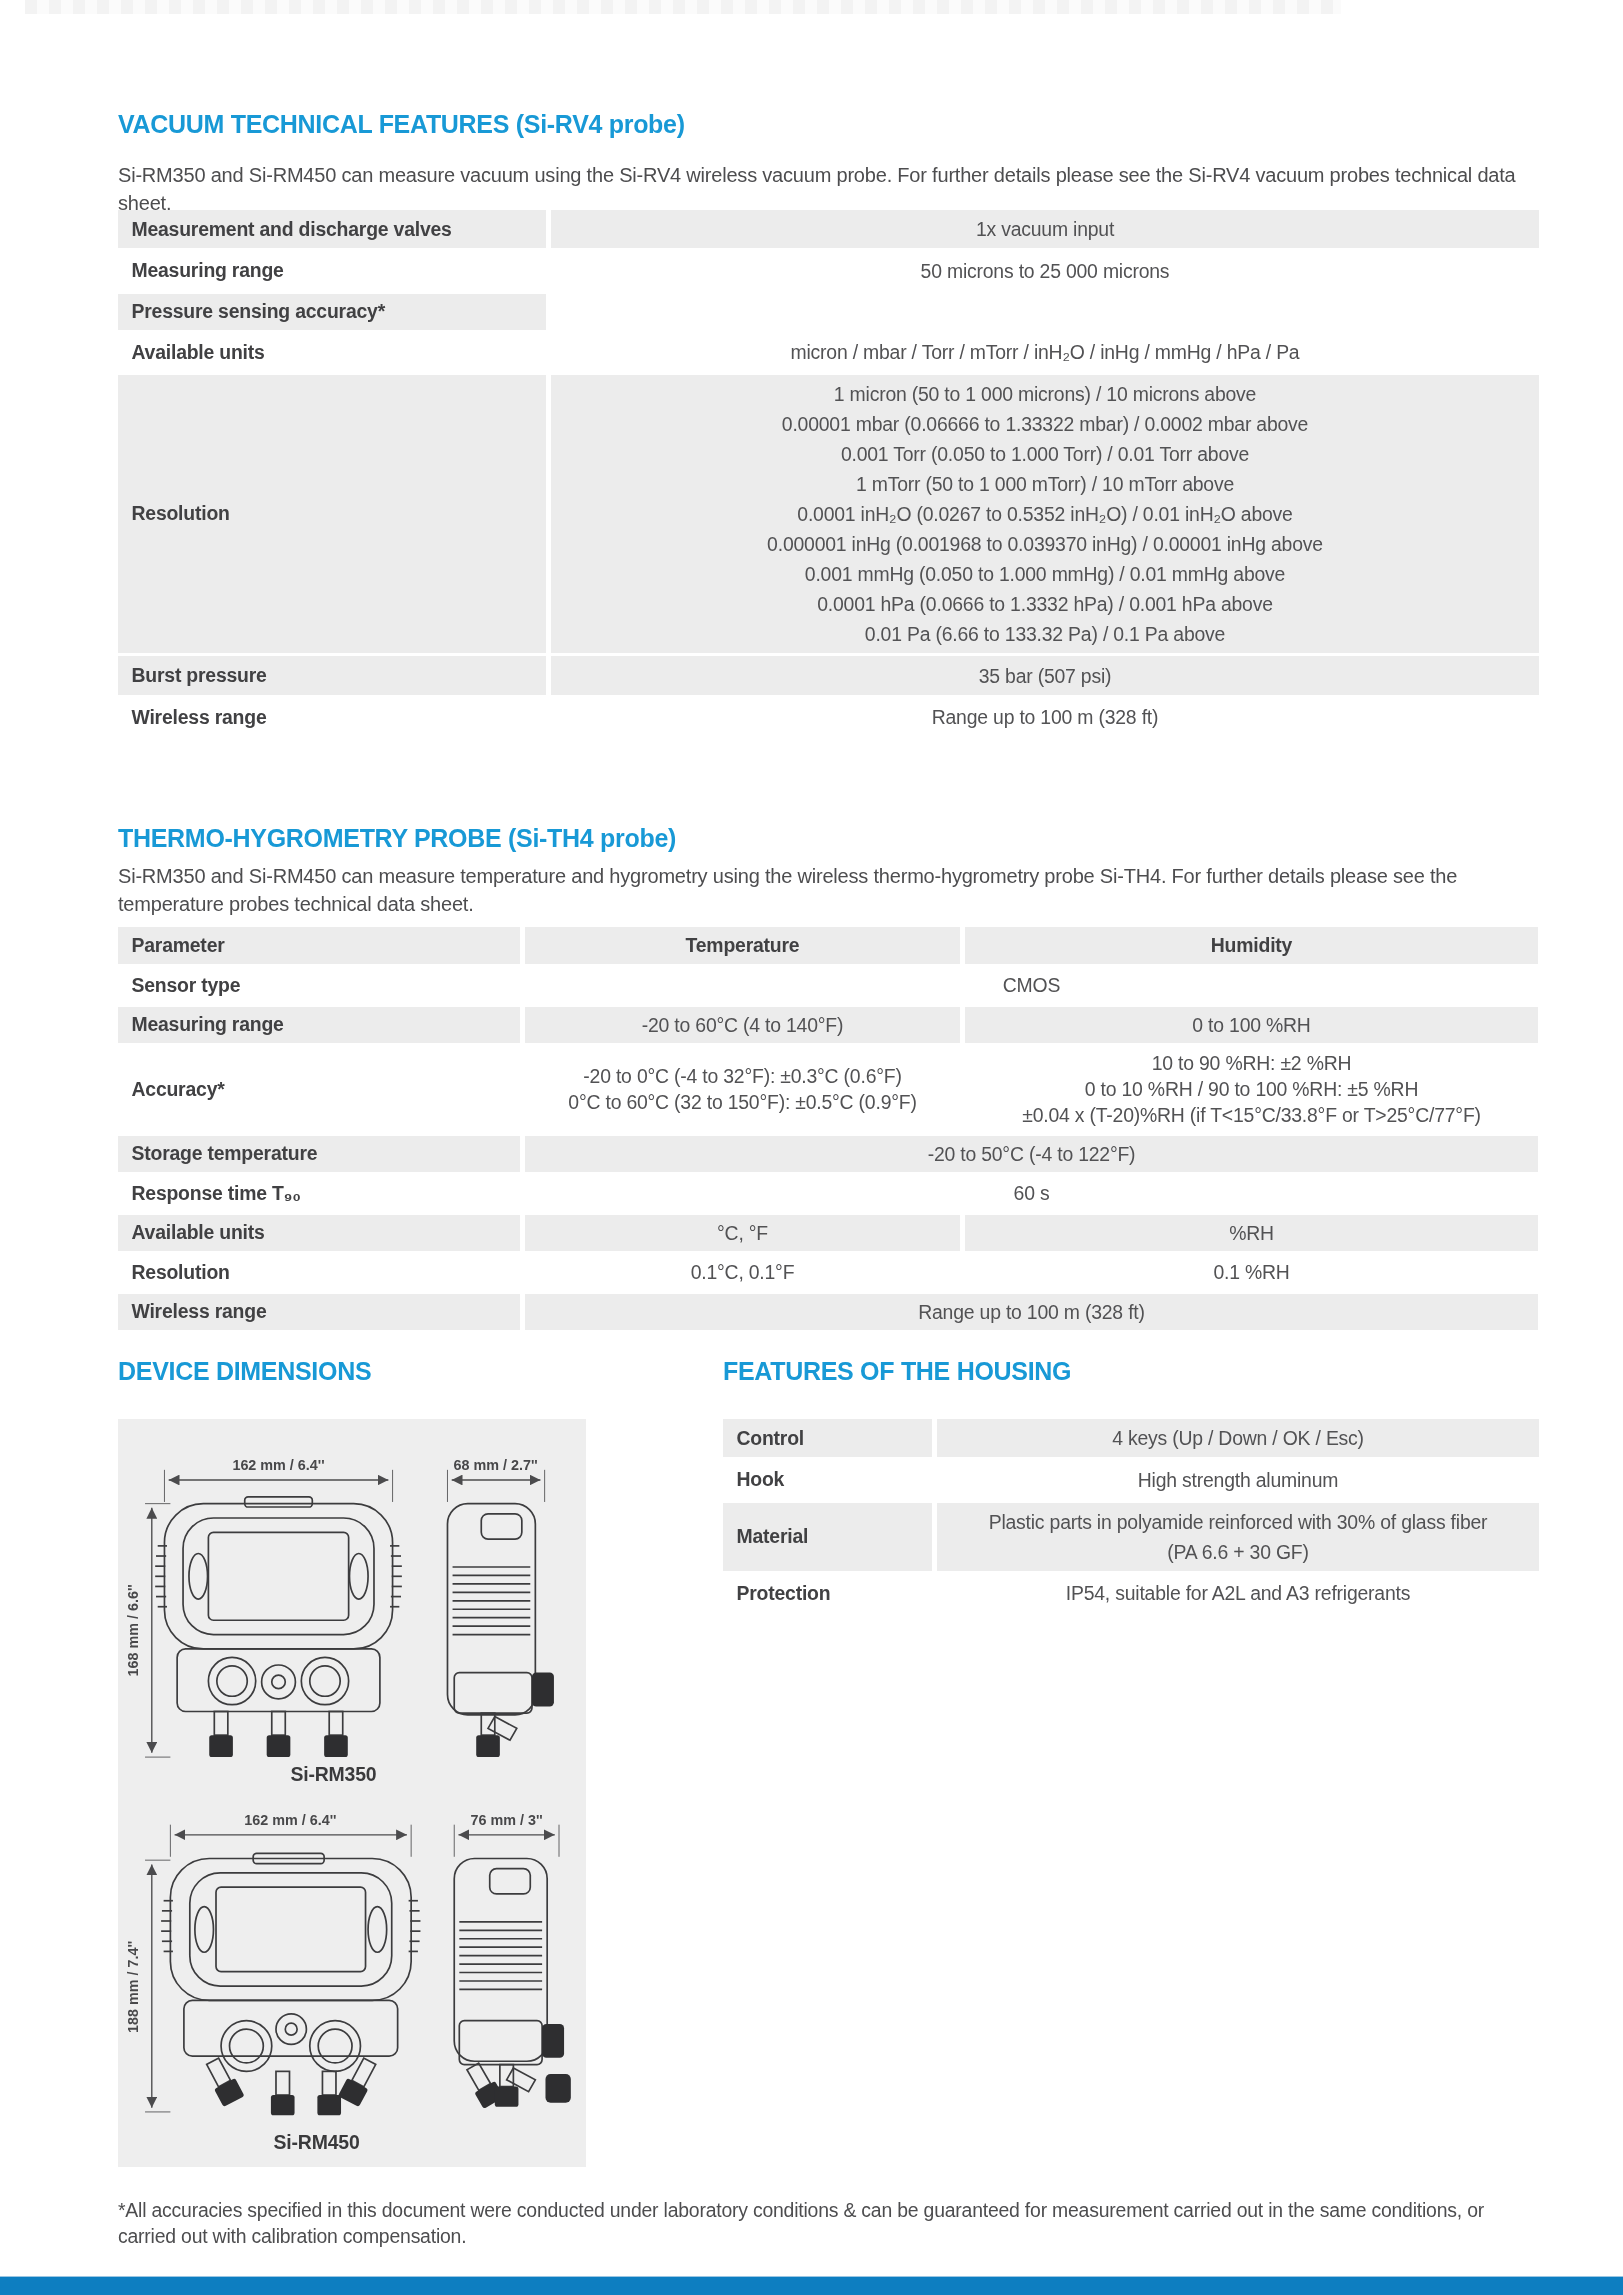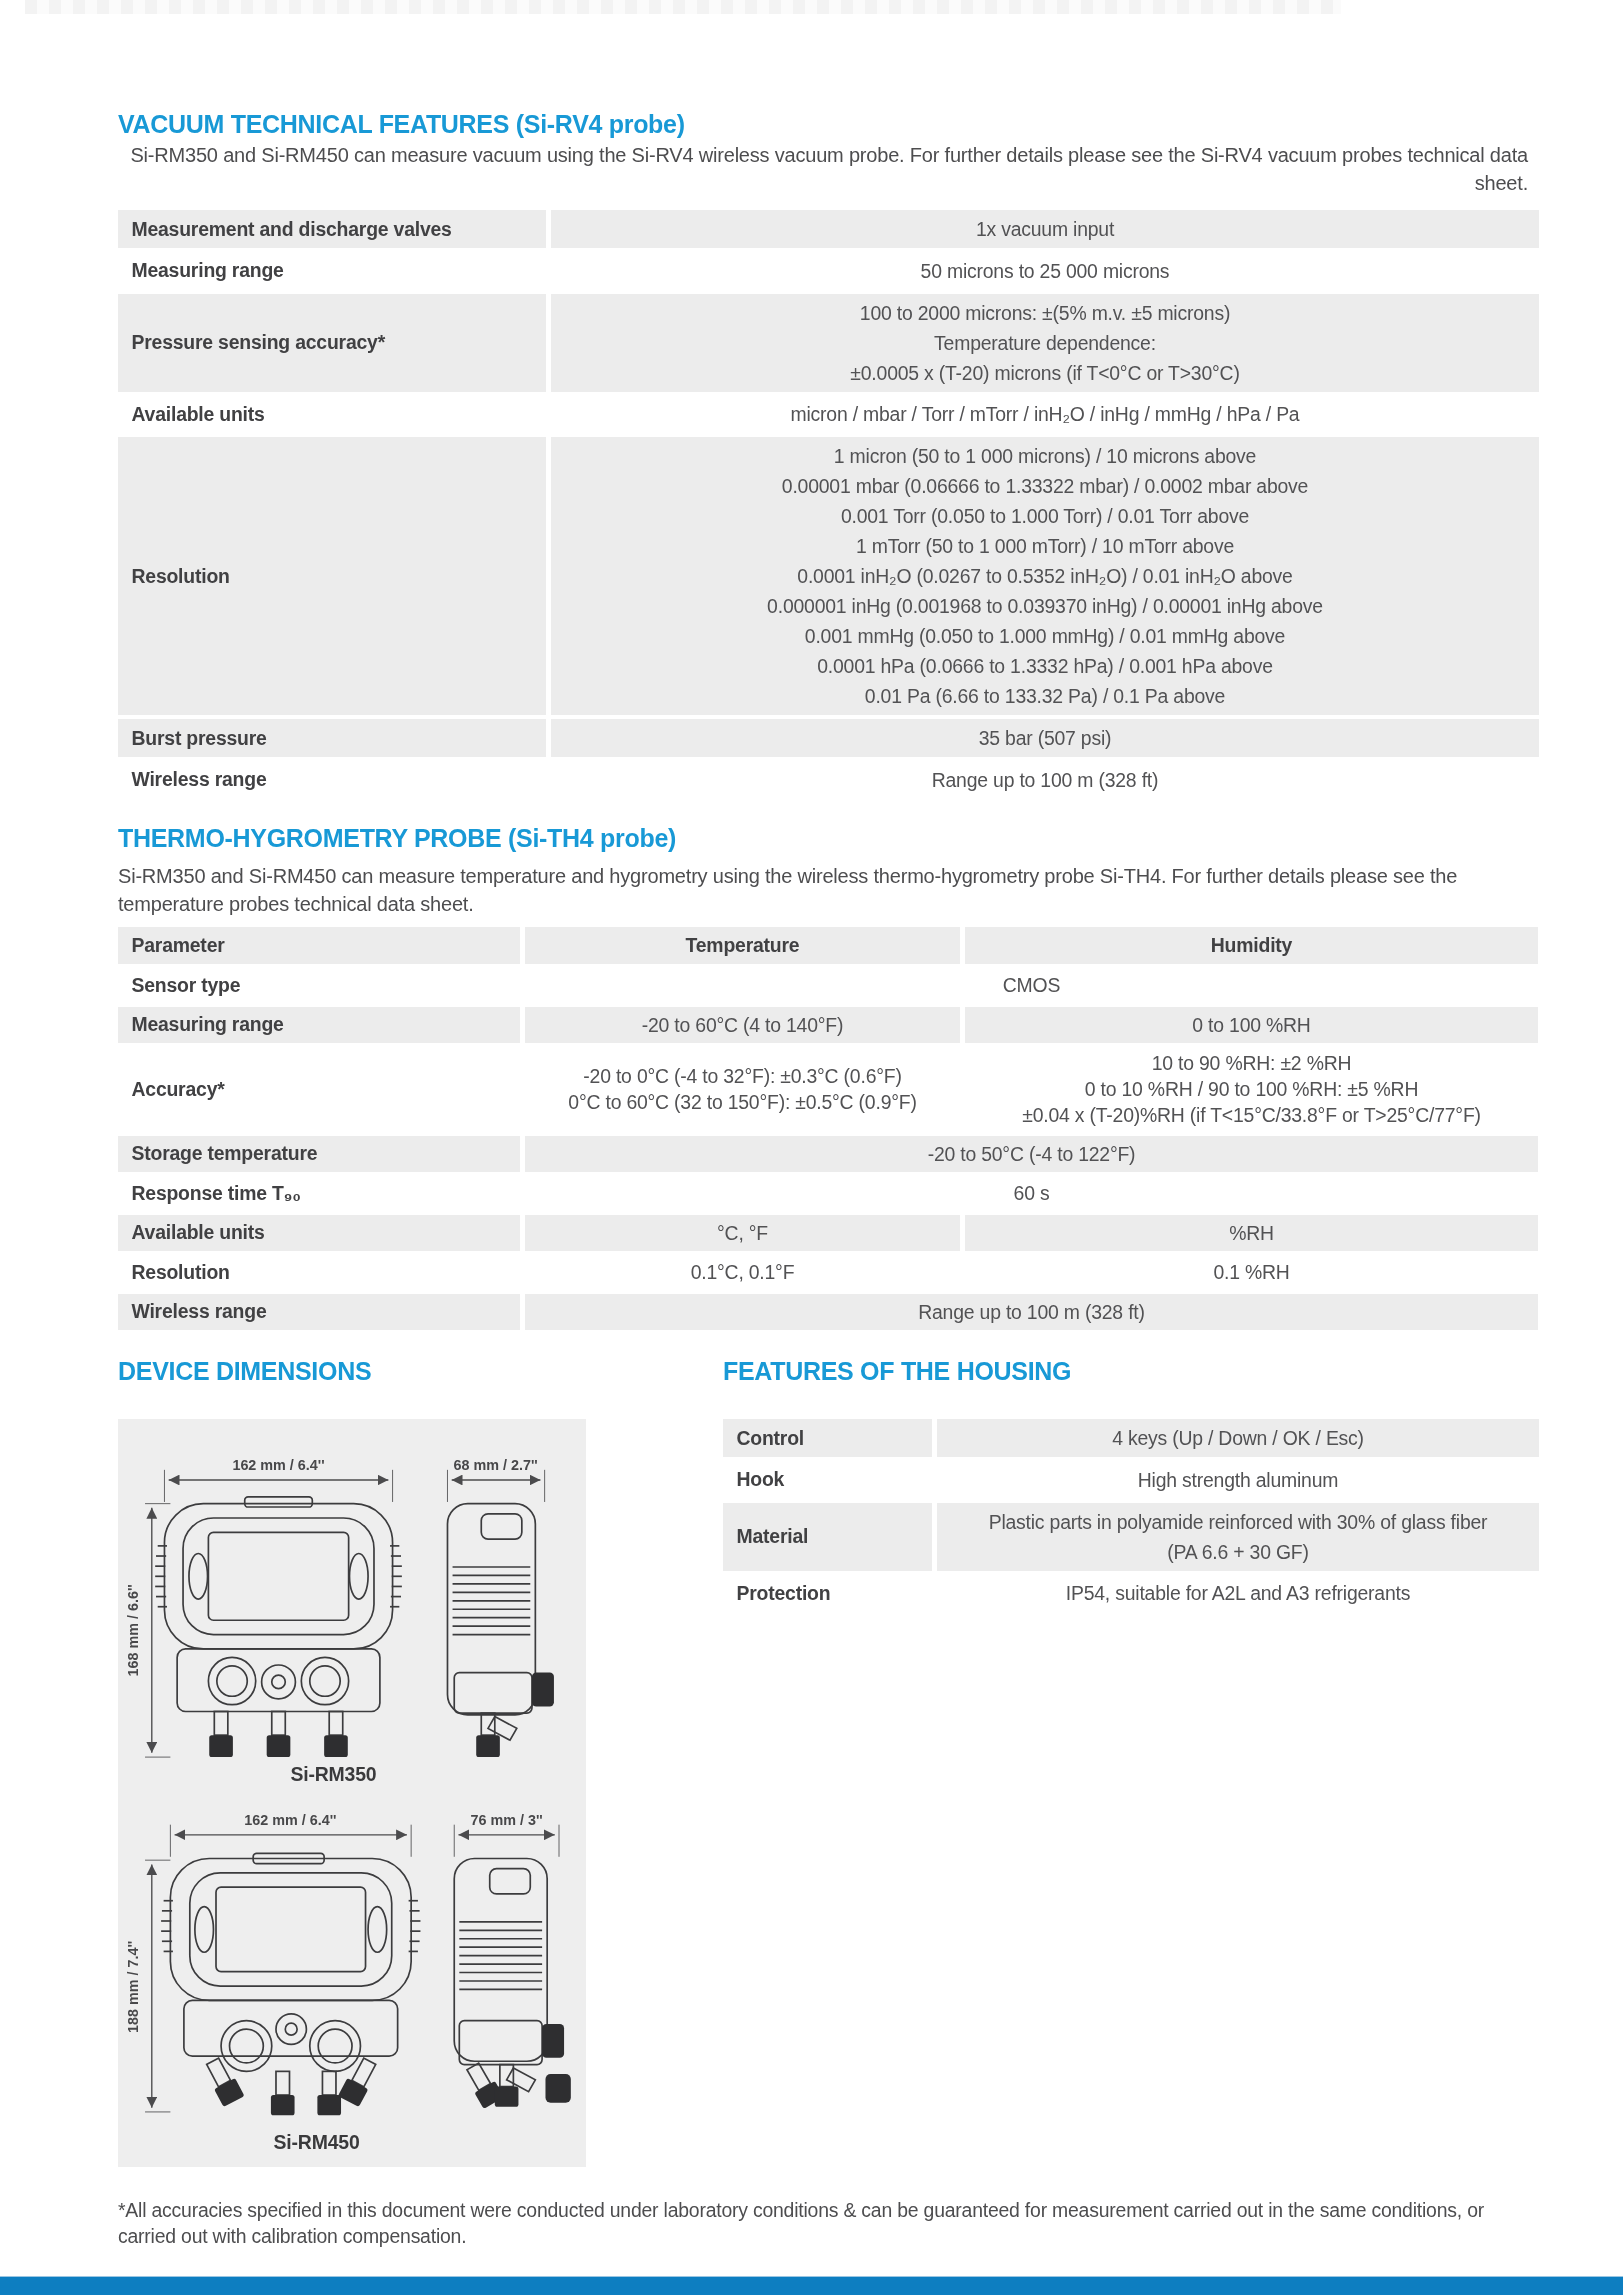--- a/index.html
+++ b/index.html
@@ -61,42 +61,37 @@
     position:absolute;left:0;right:0;bottom:0;height:19.4px;background:var(--bar);
     border-top:1.7px solid #9cc6e2;
   }
 </style>
 </head>
 <body>
 
 <div class="top-strip"></div>
 
 <h2 class="sec abs" style="left:118px;top:110px;">VACUUM TECHNICAL FEATURES (Si-RV4 probe)</h2>
-<p class="intro abs" style="left:118px;top:141px;text-align:right;">Si-RM350 and Si-RM450 can measure vacuum using the Si-RV4 wireless vacuum probe. For further details please see the Si-RV4 vacuum probes technical data sheet.</p>
+<p class="intro abs" style="left:118px;top:161px;">Si-RM350 and Si-RM450 can measure vacuum using the Si-RV4 wireless vacuum probe. For further details please see the Si-RV4 vacuum probes technical data sheet.</p>
 <div class="abs vacuum" style="left:118px;top:210px;width:1540px;">
   <div class="spec-table">
       <div class="t-row shade">
         <div class="t-cell t-label">Measurement and discharge valves</div>
         <div class="t-cell t-value">
           <div class="vline">1x vacuum input</div>
         </div>
       </div>
       <div class="t-row">
         <div class="t-cell t-label">Measuring range</div>
         <div class="t-cell t-value">
           <div class="vline">50 microns to 25 000 microns</div>
         </div>
       </div>
       <div class="t-row shade">
         <div class="t-cell t-label">Pressure sensing accuracy*</div>
-        <div class="t-cell t-value">
-          <div class="vline">100 to 2000 microns: ±(5% m.v. ±5 microns)</div>
-          <div class="vline">Temperature dependence:</div>
-          <div class="vline">±0.0005 x (T-20) microns (if T&lt;0°C or T&gt;30°C)</div>
-        </div>
       </div>
       <div class="t-row">
         <div class="t-cell t-label">Available units</div>
         <div class="t-cell t-value">
           <div class="vline">micron / mbar / Torr / mTorr / inH₂O / inHg / mmHg / hPa / Pa</div>
         </div>
       </div>
       <div class="t-row shade">
         <div class="t-cell t-label">Resolution</div>
         <div class="t-cell t-value">

